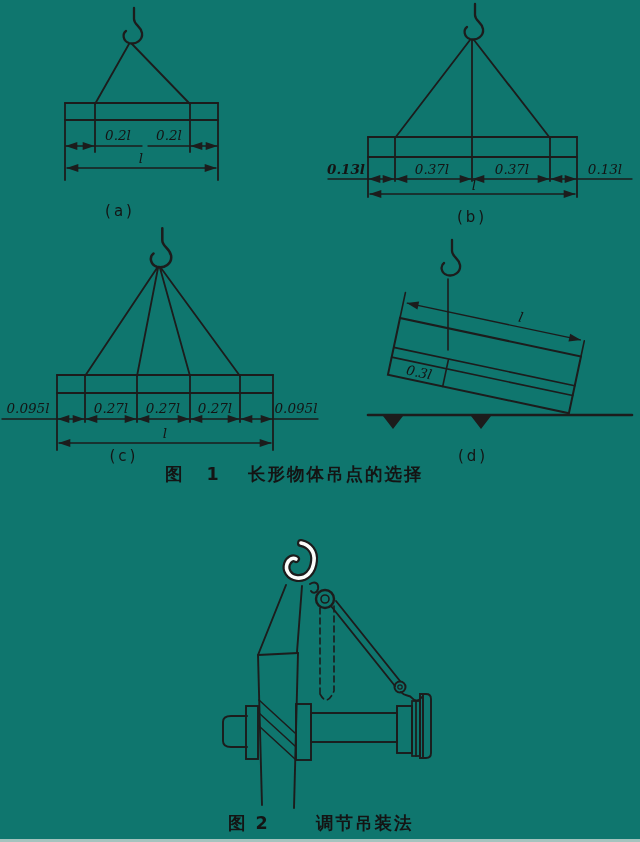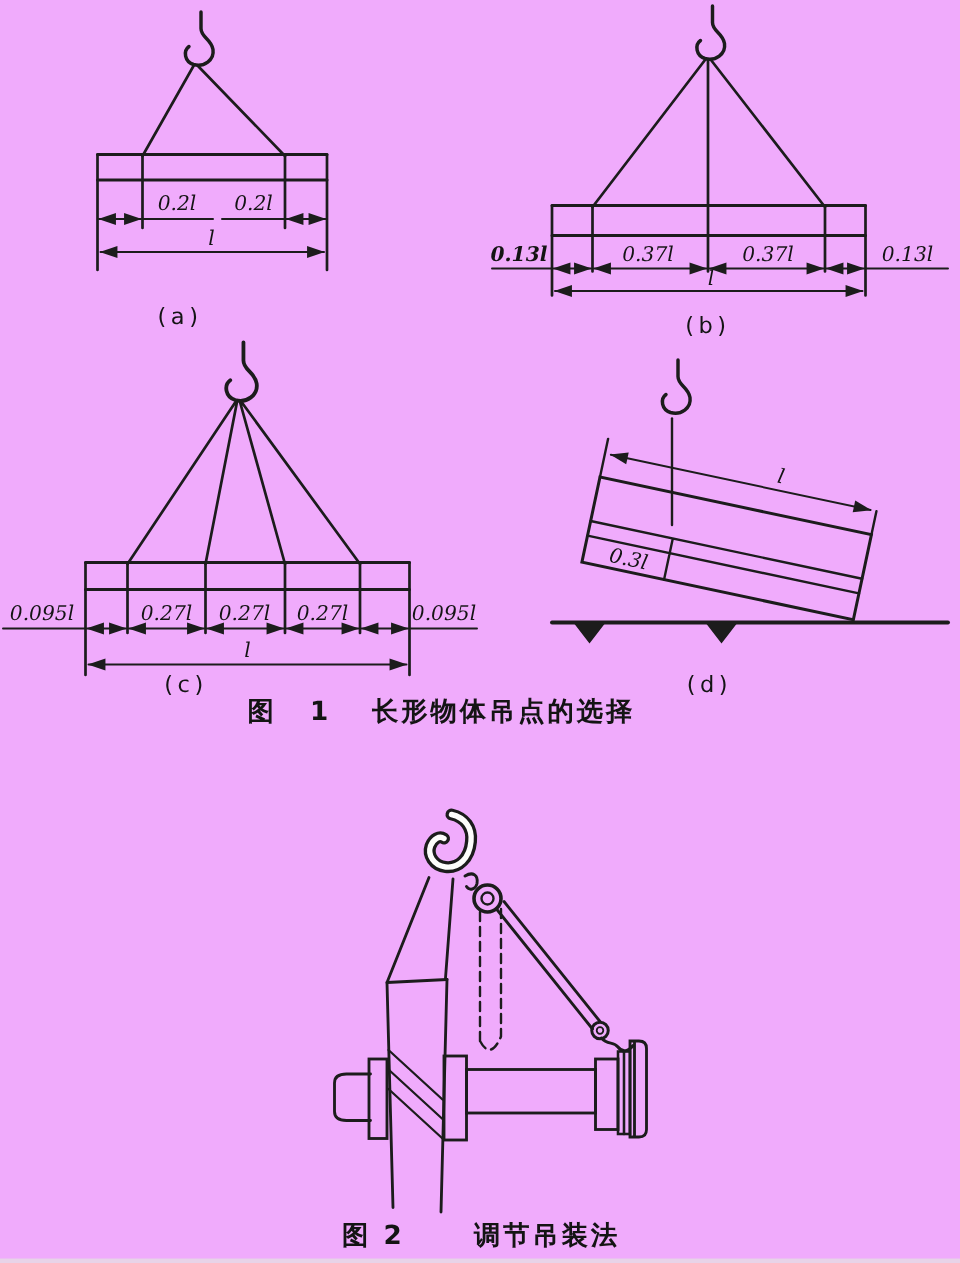--- a/index.html
+++ b/index.html
@@ -1,17 +1,17 @@
 <!DOCTYPE html>
 <html><head>
 <meta charset="utf-8">
 <style>
   html,body{margin:0;padding:0;}
   body{width:640px;height:842px;background:#fcfcfa;font-family:"DejaVu Serif", serif;}
-  .canvas{position:relative;width:640px;height:842px;background:#f0abfc;overflow:hidden;}
+  .canvas{position:relative;width:640px;height:842px;background:#0f766e;overflow:hidden;}
   svg{position:absolute;left:0;top:0;}
   svg text{fill:#141414;}
   .dim{font-family:"DejaVu Serif", serif;font-style:italic;font-size:13.5px;}
   .dim.bold{font-weight:bold;}
   .sub{font-family:"DejaVu Sans", sans-serif;font-size:15px;letter-spacing:3px;font-weight:500;}
   .cap{font-family:"DejaVu Sans", sans-serif;font-size:17.5px;font-weight:bold;letter-spacing:2px;}
   .cap.sp{word-spacing:14px;}
   .stroke{stroke:#1c1c1c;fill:none;}
   .edge{position:absolute;left:0;bottom:0;width:640px;height:3px;background:#e4e4e0;opacity:.7;}
 </style>

